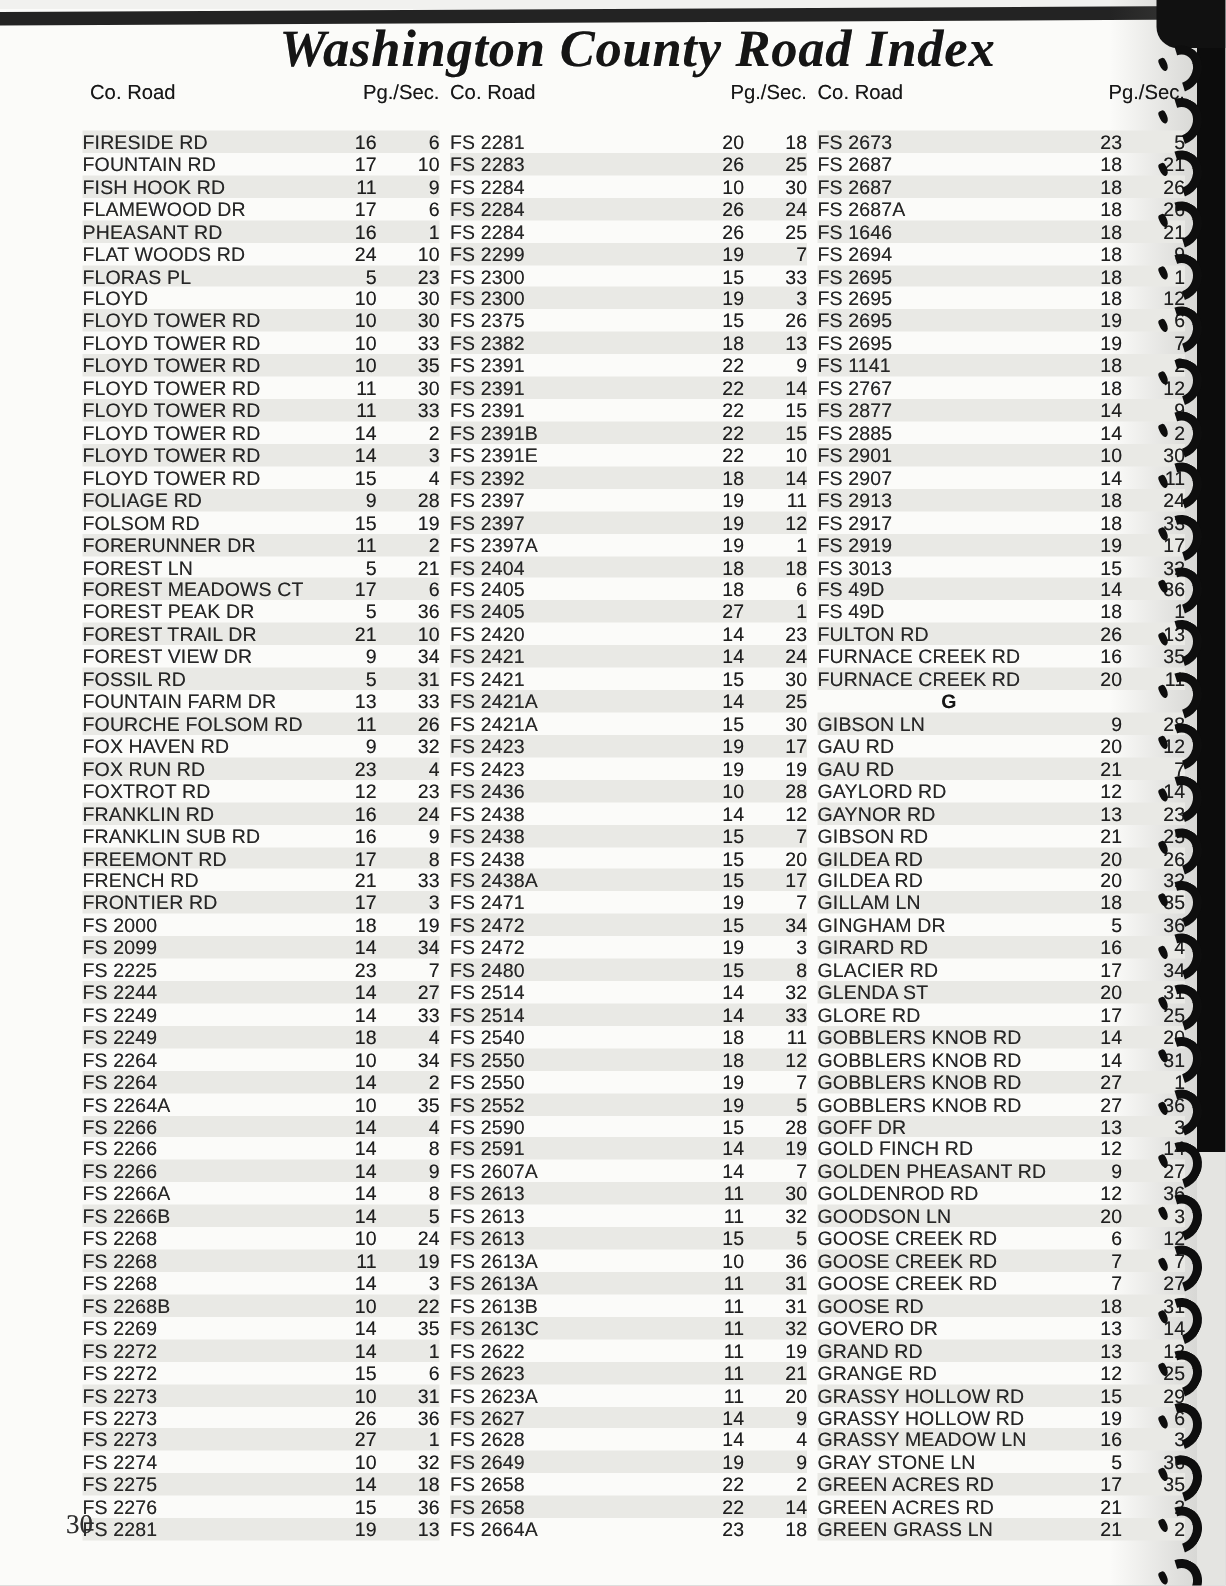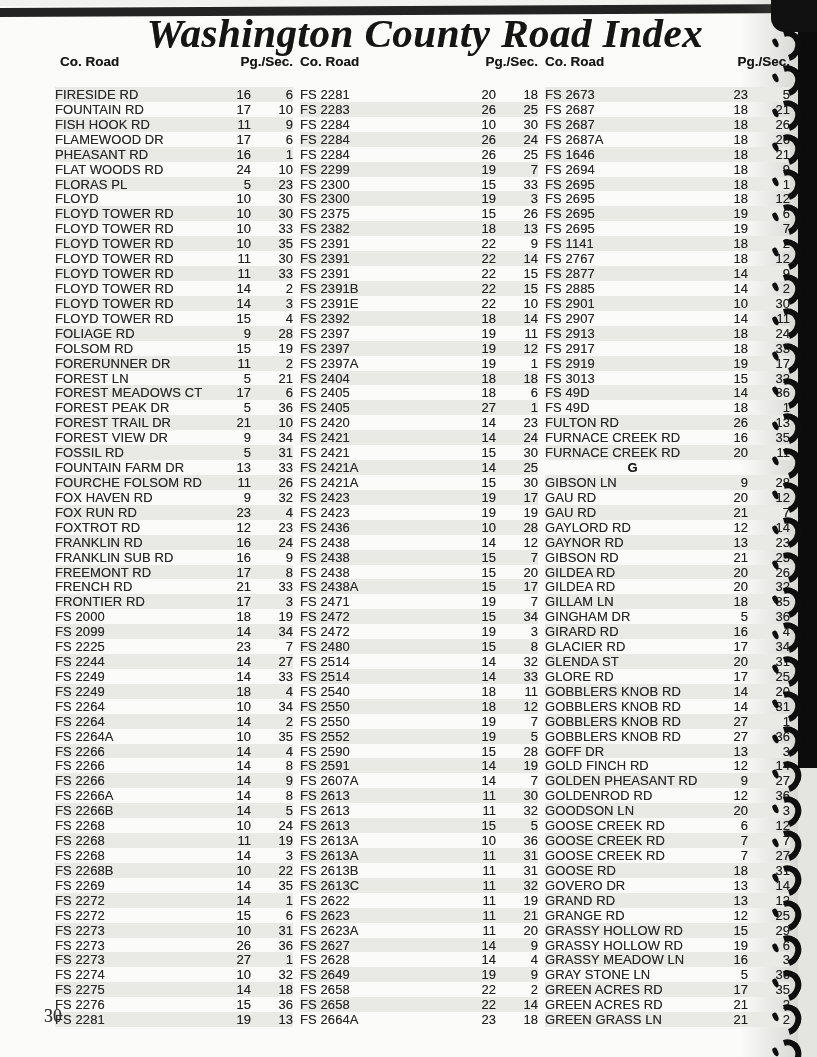--- a/index.html
+++ b/index.html
@@ -37,30 +37,30 @@
   }
   .coil::after{
     content:"";position:absolute;left:-7px;top:10px;width:9px;height:5px;
     background:#0e0e0e;border-radius:40% 60% 60% 40%;transform:rotate(38deg);
   }
   
   .content{position:absolute;left:0;top:14px;width:800px;}
   .title{
     text-align:center;padding-left:50px;
     font-family:"Liberation Serif",serif;font-style:italic;font-weight:700;
-    font-size:41px;line-height:38px;color:#151515;letter-spacing:0.5px;
+    font-size:35px;line-height:38px;color:#151515;letter-spacing:0.5px;
   }
   .cols{display:flex;padding-left:55px;gap:7px;margin-top:2px;}
   .col{display:flex;flex-direction:column;}
   .col-1{width:238px;}
   .col-2{width:238px;}
   .col-3{width:245px;}
   .col-head{
     display:flex;justify-content:space-between;
-    font-weight:700;font-size:13.5px;height:17px;line-height:16px;color:#161616;
+    font-weight:400;font-size:13.5px;height:17px;line-height:16px;color:#161616;
   }
   .col-1 .col-head .head-road{margin-left:5px;}
   .rows{display:flex;flex-direction:column;margin-top:16px;}
   .row{display:flex;height:14.93px;line-height:15.1px;font-size:13px;}
   .rows.shade-odd .row:nth-child(odd){background:#e9e9e5;}
   .rows.shade-even .row:nth-child(even){background:#e9e9e5;}
   .row .name{flex:1;white-space:nowrap;letter-spacing:0.1px;color:#262626;}
   .row .pg{width:40px;text-align:right;color:#1e1e1e;}
   .row .sec{width:42px;text-align:right;color:#1e1e1e;}
   .row.section-row{justify-content:center;font-weight:700;background:none !important;

